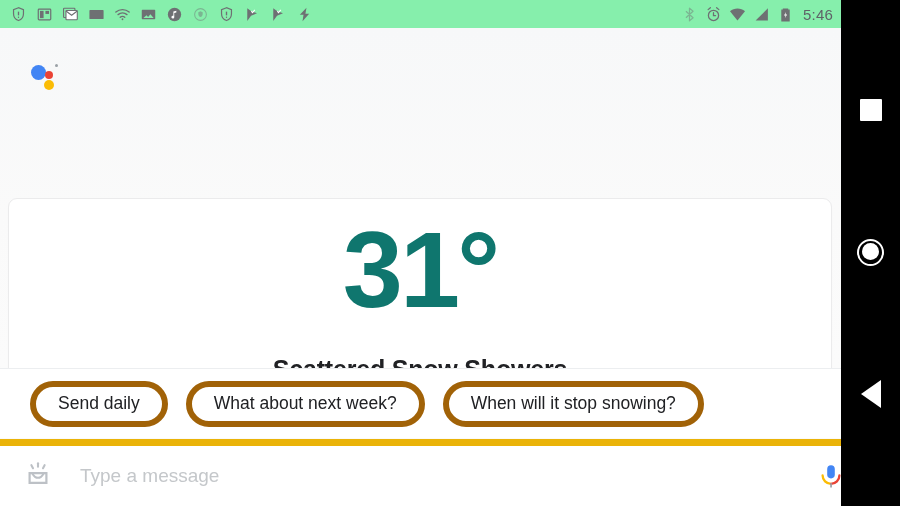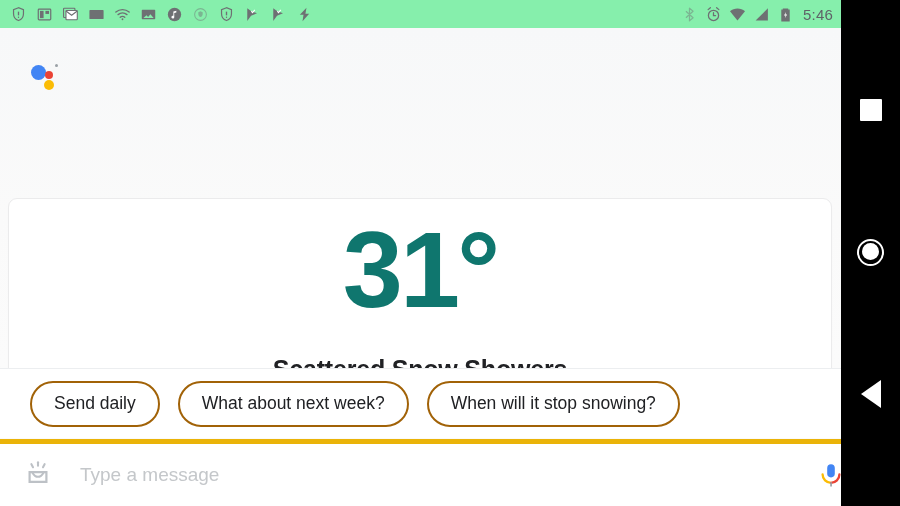--- a/index.html
+++ b/index.html
@@ -163,38 +163,38 @@
     padding: 0 0 0 30px;
     overflow: hidden;
     white-space: nowrap;
   }
   .chip {
     flex: 0 0 auto;
     height: 46px;
     display: flex;
     align-items: center;
     padding: 0 22px;
-    border: 2px solid #a16207;
+    border: 6px solid #a16207;
     border-radius: 23px;
     background: #ffffff;
     font-size: 17.5px;
     color: #202124;
     white-space: nowrap;
     cursor: pointer;
   }
 
   
   #input-bar {
     position: absolute;
     left: 0;
     top: 439px;
     width: 886px;
     height: 67px;
     background: #ffffff;
-    border-top: 5px solid #eab308;
+    border-top: 7px solid #eab308;
     display: flex;
     align-items: center;
     padding: 0 16px 0 22px;
   }
   #lens-icon {
     width: 32px;
     height: 32px;
     flex: 0 0 auto;
     color: #bdc1c6;
     cursor: pointer;

